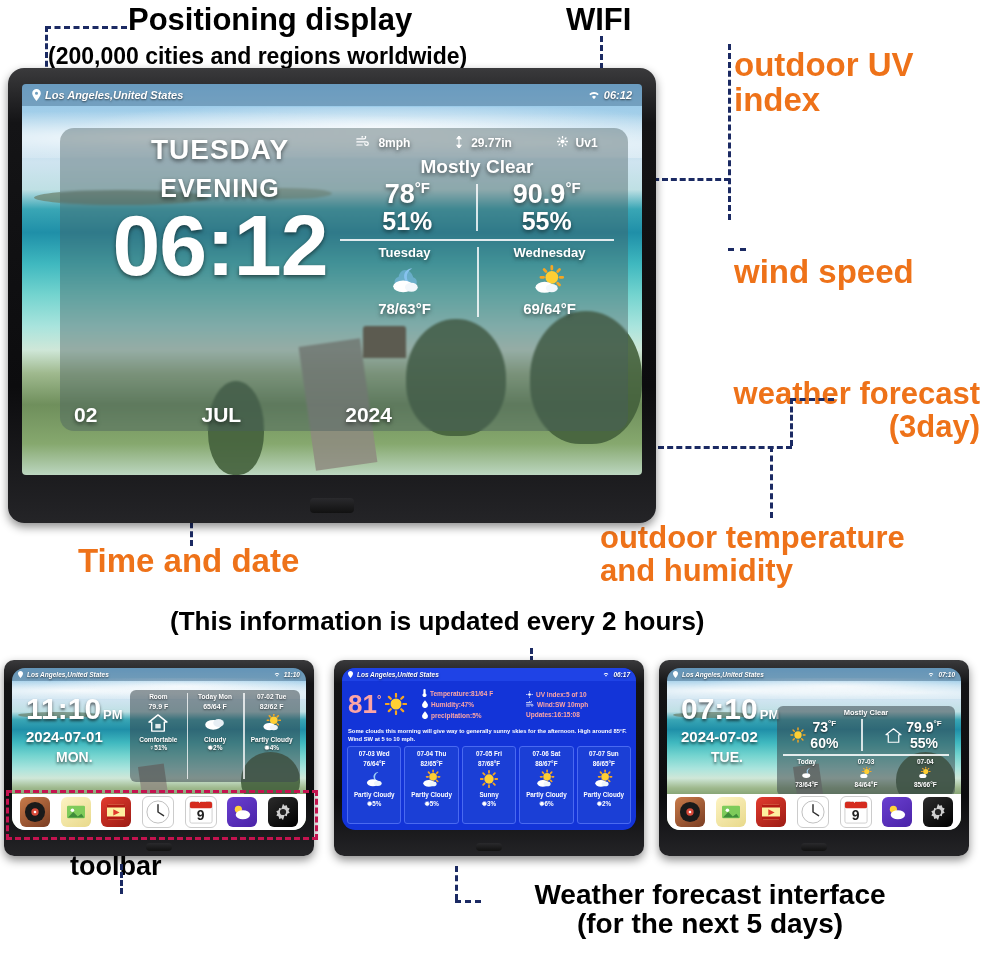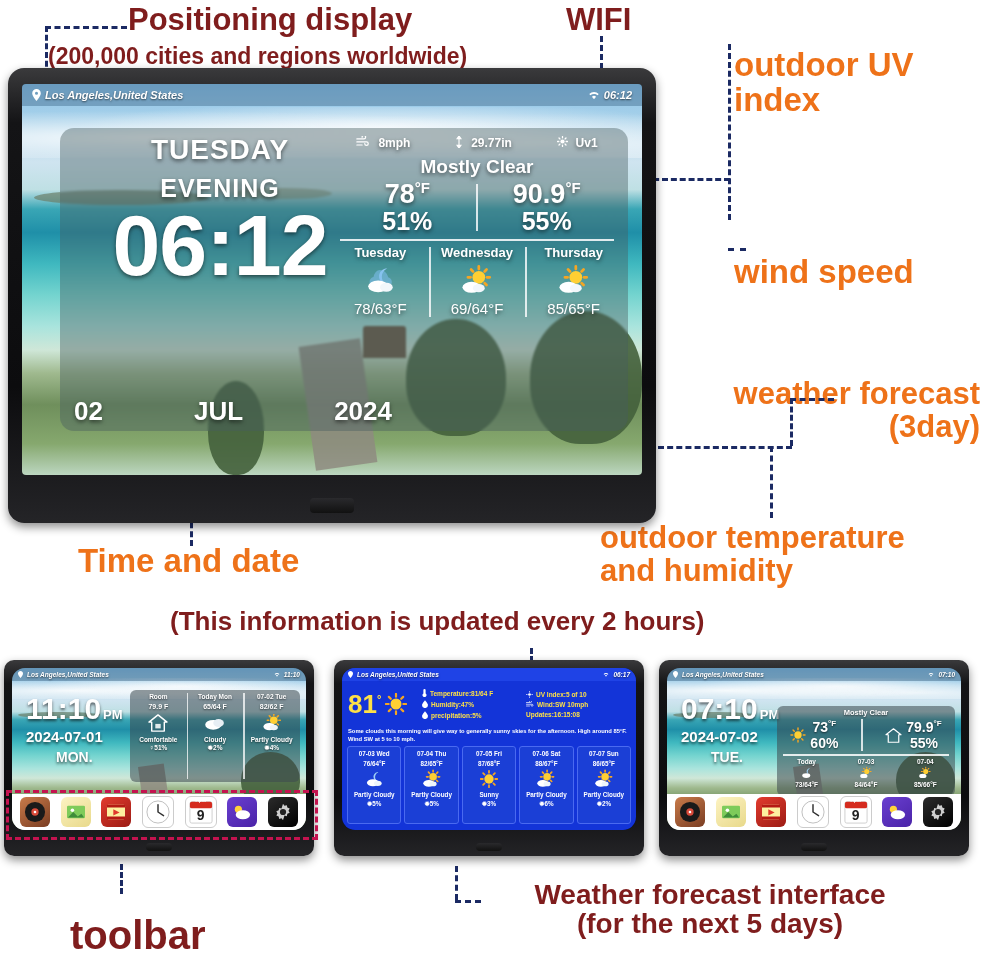--- a/index.html
+++ b/index.html
@@ -1,20 +1,20 @@
 <!DOCTYPE html>
 <html><head>
 <meta charset="utf-8">
 <style>
   html,body{margin:0;padding:0;}
   body{width:984px;height:965px;background:#ffffff;font-family:"Liberation Sans",sans-serif;position:relative;overflow:hidden;}
 
   
   .ann{position:absolute;font-weight:bold;line-height:1.05;white-space:pre-line;}
-  .ann.pink{color:#7f1d1d;}
+  .ann.pink{color:#000000;}
   .ann.orange{color:#ee7219;}
 
   
   .dash-h{position:absolute;border-top:3px dashed #1b2a63;height:0;}
   .dash-v{position:absolute;border-left:3px dashed #1b2a63;width:0;}
   .dash-box{position:absolute;border:3px dashed #1b2a63;}
   .dash-box-pink{position:absolute;border:3px dashed #c4134f;}
 
   
   .device{position:absolute;border-radius:14px;
@@ -57,39 +57,39 @@
   #main-device .statusbar{height:22px;padding:0 10px;font-size:11px;font-weight:bold;background:rgba(20,60,95,.30);}
 
   .main-card{position:absolute;left:38px;top:44px;right:14px;bottom:44px;
      background:rgba(72,92,96,.42);border-radius:14px;backdrop-filter:blur(1px);
      color:#fff;text-shadow:0 2px 4px rgba(0,0,0,.55);}
   .main-left{position:absolute;left:10px;top:6px;width:300px;text-align:center;}
   .main-left .dayname{font-size:28px;font-weight:bold;letter-spacing:1px;}
   .main-left .partofday{font-size:25px;font-weight:bold;margin-top:8px;letter-spacing:1px;}
   .main-left .bigclock{font-size:86px;font-weight:bold;line-height:.95;margin-top:2px;letter-spacing:-1px;}
   .main-datebar{position:absolute;left:8px;right:0;bottom:4px;width:330px;display:flex;
-     justify-content:space-between;font-size:26px;font-weight:bold;padding:0 6px;box-sizing:border-box;}
+     justify-content:space-between;font-size:21px;font-weight:bold;padding:0 6px;box-sizing:border-box;}
 
   .main-right{position:absolute;right:6px;top:2px;width:290px;text-align:center;}
   .statrow{display:flex;justify-content:space-around;align-items:center;font-size:12px;font-weight:bold;padding:6px 2px 2px;}
   .statrow .item{display:flex;align-items:flex-start;gap:8px;}
   .cond{font-size:19px;font-weight:bold;margin-top:4px;}
   .temps{display:flex;justify-content:center;align-items:flex-start;margin-top:2px;}
   .temps .col{width:46%;}
   .temps .divider{width:2px;background:rgba(255,255,255,.8);align-self:stretch;margin:4px 2px;}
   .temps .t{font-size:27px;font-weight:bold;line-height:1.05;}
   .temps .h{font-size:25px;font-weight:bold;line-height:1.05;}
   .temps .deg{font-size:15px;vertical-align:top;}
   .hr{height:2px;background:rgba(255,255,255,.85);margin:4px 8px 2px;}
   .fc3{display:flex;}
   .fc3 .day{flex:1;text-align:center;position:relative;padding:2px 0 4px;}
   .fc3 .day + .day::before{content:"";position:absolute;left:0;top:4px;bottom:4px;width:2px;background:rgba(255,255,255,.8);}
   .fc3 .dname{font-size:13px;font-weight:bold;}
   .fc3 .icon{height:40px;display:flex;align-items:center;justify-content:center;}
-  .fc3 .dtemp{font-size:15px;font-weight:normal;}
+  .fc3 .dtemp{font-size:15px;font-weight:bold;}
 
   
   .small{width:310px;height:196px;border-radius:10px;top:660px;}
   .small .bezel-inner{left:8px;top:8px;right:8px;bottom:26px;border-radius:13px;}
   .small .foot{bottom:5px;width:26px;height:8px;}
   .small .statusbar{height:13px;padding:0 6px;font-size:6.5px;font-weight:bold;background:rgba(20,60,95,.35);}
   #device-1{left:4px;}
   #device-2{left:334px;}
   #device-3{left:659px;}
 
@@ -134,21 +134,21 @@
   .app-photo{background:linear-gradient(145deg,#fdf3c3,#e8d98a);}
   .app-video{background:linear-gradient(145deg,#e23b2e,#9c1b14);}
   .app-clock{background:#fff;border:1px solid #ccc;}
   .app-cal{background:#fff;border:1px solid #ccc;}
   .app-weather{background:linear-gradient(145deg,#6a3fd0,#4a23a8);}
   .app-settings{background:linear-gradient(145deg,#2b2b2b,#000);}
 
   
   #device-2 .screen{background:#1334d8;}
   #device-2 .statusbar{background:#1f43e6;}
-  .w2-top{position:absolute;left:0;right:0;top:13px;height:46px;display:flex;color:#fde047;padding:2px 6px;box-sizing:border-box;}
+  .w2-top{position:absolute;left:0;right:0;top:13px;height:46px;display:flex;color:#fca5a5;padding:2px 6px;box-sizing:border-box;}
   .w2-temp{display:flex;align-items:center;gap:4px;width:74px;}
   .w2-temp .num{font-size:26px;font-weight:bold;line-height:1;}
   .w2-temp .num sup{font-size:11px;}
   .w2-col{flex:1;display:flex;flex-direction:column;justify-content:center;gap:3px;
      font-size:6.5px;font-weight:bold;}
   .w2-col .l{display:flex;align-items:center;gap:3px;}
   .w2-desc{position:absolute;left:6px;right:6px;top:60px;color:#fff;font-size:5.8px;font-weight:bold;line-height:1.35;}
   .w2-days{position:absolute;left:5px;right:5px;top:78px;bottom:6px;display:flex;gap:3px;}
   .w2-days .d{flex:1;background:#1b3fd6;border:1px solid #4a6af0;border-radius:3px;
      text-align:center;color:#fff;padding-top:3px;}
@@ -169,21 +169,21 @@
 
 <div class="ann orange" style="left:734px;top:48px;font-size:33px;">outdoor UV
 index</div>
 <div class="ann orange" style="left:734px;top:210px;font-size:33px;margin-top:45px;">wind speed</div>
 <div class="ann orange" style="left:694px;top:378px;font-size:31px;text-align:right;width:286px;">weather forecast
 (3day)</div>
 <div class="ann orange" style="left:600px;top:522px;font-size:31px;">outdoor temperature
 and humidity</div>
 <div class="ann orange" style="left:78px;top:544px;font-size:33px;">Time and date</div>
 <div class="ann pink" style="left:170px;top:608px;font-size:26px;">(This information is updated every 2 hours)</div>
-<div class="ann pink" style="left:70px;top:914px;font-size:40px;">toolbar</div>
+<div class="ann pink" style="left:70px;top:852px;font-size:27px;">toolbar</div>
 <div class="ann pink" style="left:452px;top:880px;font-size:28px;text-align:center;width:516px;">Weather forecast interface
 (for the next 5 days)</div>
 
 <div class="dash-v" style="left:45px;top:26px;height:110px;"></div>
 <div class="dash-h" style="left:45px;top:26px;width:82px;"></div>
 <div class="dash-v" style="left:600px;top:36px;height:96px;"></div>
 
 <div class="dash-box" style="left:352px;top:167px;width:256px;height:28px;"></div>
 <div class="dash-h" style="left:600px;top:178px;width:130px;"></div>
 <div class="dash-v" style="left:728px;top:44px;height:176px;"></div>
@@ -312,36 +312,20 @@
                     <circle r="7" fill="#ffcf33"></circle>
                     <g stroke="#f5a623" stroke-width="3" stroke-linecap="round">
                       <path d="M0 -12V-9M0 9v3M-12 0h3M9 0h3M-8.5 -8.5l2.1 2.1M6.4 6.4l2.1 2.1M8.5 -8.5l-2.1 2.1M-6.4 6.4l-2.1 2.1"></path>
                     </g>
                   </g>
                   <ellipse cx="16" cy="25" rx="10" ry="6" fill="#fff"></ellipse>
                   <ellipse cx="24" cy="26" rx="6.5" ry="4.5" fill="#f2f7fb"></ellipse>
                 </svg>
               </div>
               <div class="dtemp"><span>69/64</span><span>°F</span></div>
-            </div>
-            <div class="day">
-              <div class="dname">Thursday</div>
-              <div class="icon">
-                <svg width="40" height="32" viewBox="0 0 44 34">
-                  <g transform="translate(24,14)">
-                    <circle r="7" fill="#ffcf33"></circle>
-                    <g stroke="#f5a623" stroke-width="3" stroke-linecap="round">
-                      <path d="M0 -12V-9M0 9v3M-12 0h3M9 0h3M-8.5 -8.5l2.1 2.1M6.4 6.4l2.1 2.1M8.5 -8.5l-2.1 2.1M-6.4 6.4l-2.1 2.1"></path>
-                    </g>
-                  </g>
-                  <ellipse cx="16" cy="25" rx="10" ry="6" fill="#fff"></ellipse>
-                  <ellipse cx="24" cy="26" rx="6.5" ry="4.5" fill="#f2f7fb"></ellipse>
-                </svg>
-              </div>
-              <div class="dtemp"><span>85/65</span><span>°F</span></div>
             </div>
           </div>
         </div>
       </div>
     </div>
   </div>
   <div class="foot"></div>
 </div>
 
 <div class="device small" id="device-1">

